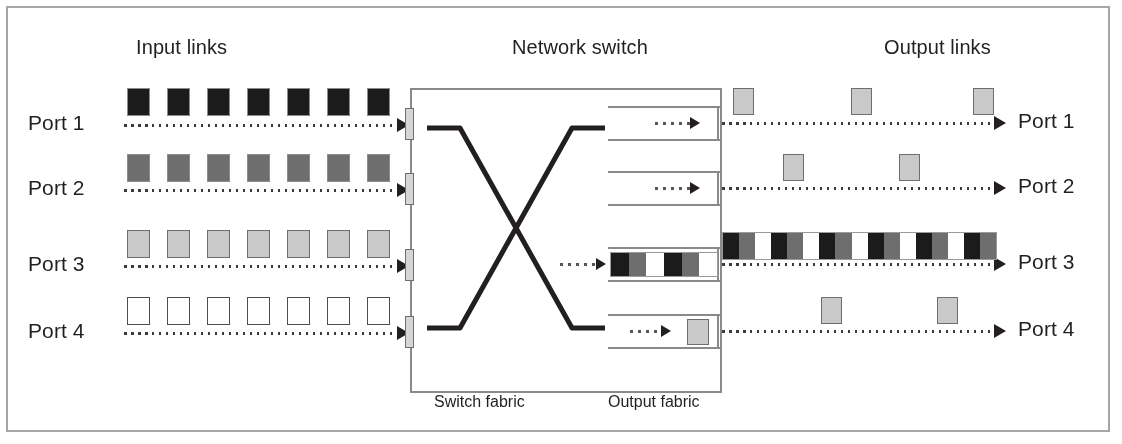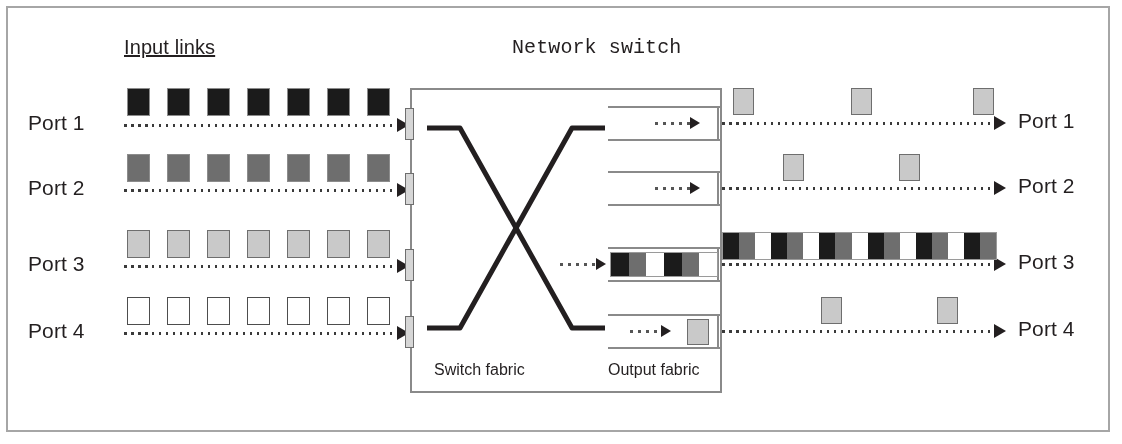--- a/index.html
+++ b/index.html
@@ -40,20 +40,21 @@
     font-size: 21px;
     color: #231f20;
     white-space: nowrap;
     letter-spacing: 0.1px;
   }
   .inner-label {
     position: absolute;
     font-size: 16px;
     color: #231f20;
     white-space: nowrap;
+    margin-top: 32px;
   }
   
   .dotted-line {
     position: absolute;
     height: 3px;
     background-image: repeating-linear-gradient(
       to right,
       #3a3a3a 0px, #3a3a3a 2.5px,
       rgba(0,0,0,0) 2.5px, rgba(0,0,0,0) 7px
     );
@@ -145,22 +146,23 @@
     background: #ffffff;
   }
 </style>
 </head>
 <body>
 
 <div id="figure">
 
   <div id="outer-frame"></div>
 
-  <div class="section-title" style="left:124px; top:36px;text-decoration:underline;">Input links</div>
-  <div class="section-title" style="left:512px; top:36px;font-family:Liberation Mono, monospace;">Network switch</div>
+  <div class="section-title" style="left:136px; top:36px;">Input links</div>
+  <div class="section-title" style="left:512px; top:36px;">Network switch</div>
+  <div class="section-title" style="left:884px; top:36px;">Output links</div>
 
   <div class="port-label" style="left:28px; top:111px;">Port 1</div>
   <div class="dotted-line" style="left:124px; top:124px; width:285px;"></div>
   <div class="arrow-head" style="left:397px; top:118px;"></div>
   <div id="in-packets-1">
       <div class="packet black" style="left: 127px; top: 88px; width: 23px; height: 28px;"></div>
       <div class="packet black" style="left: 167px; top: 88px; width: 23px; height: 28px;"></div>
       <div class="packet black" style="left: 207px; top: 88px; width: 23px; height: 28px;"></div>
       <div class="packet black" style="left: 247px; top: 88px; width: 23px; height: 28px;"></div>
       <div class="packet black" style="left: 287px; top: 88px; width: 23px; height: 28px;"></div>

